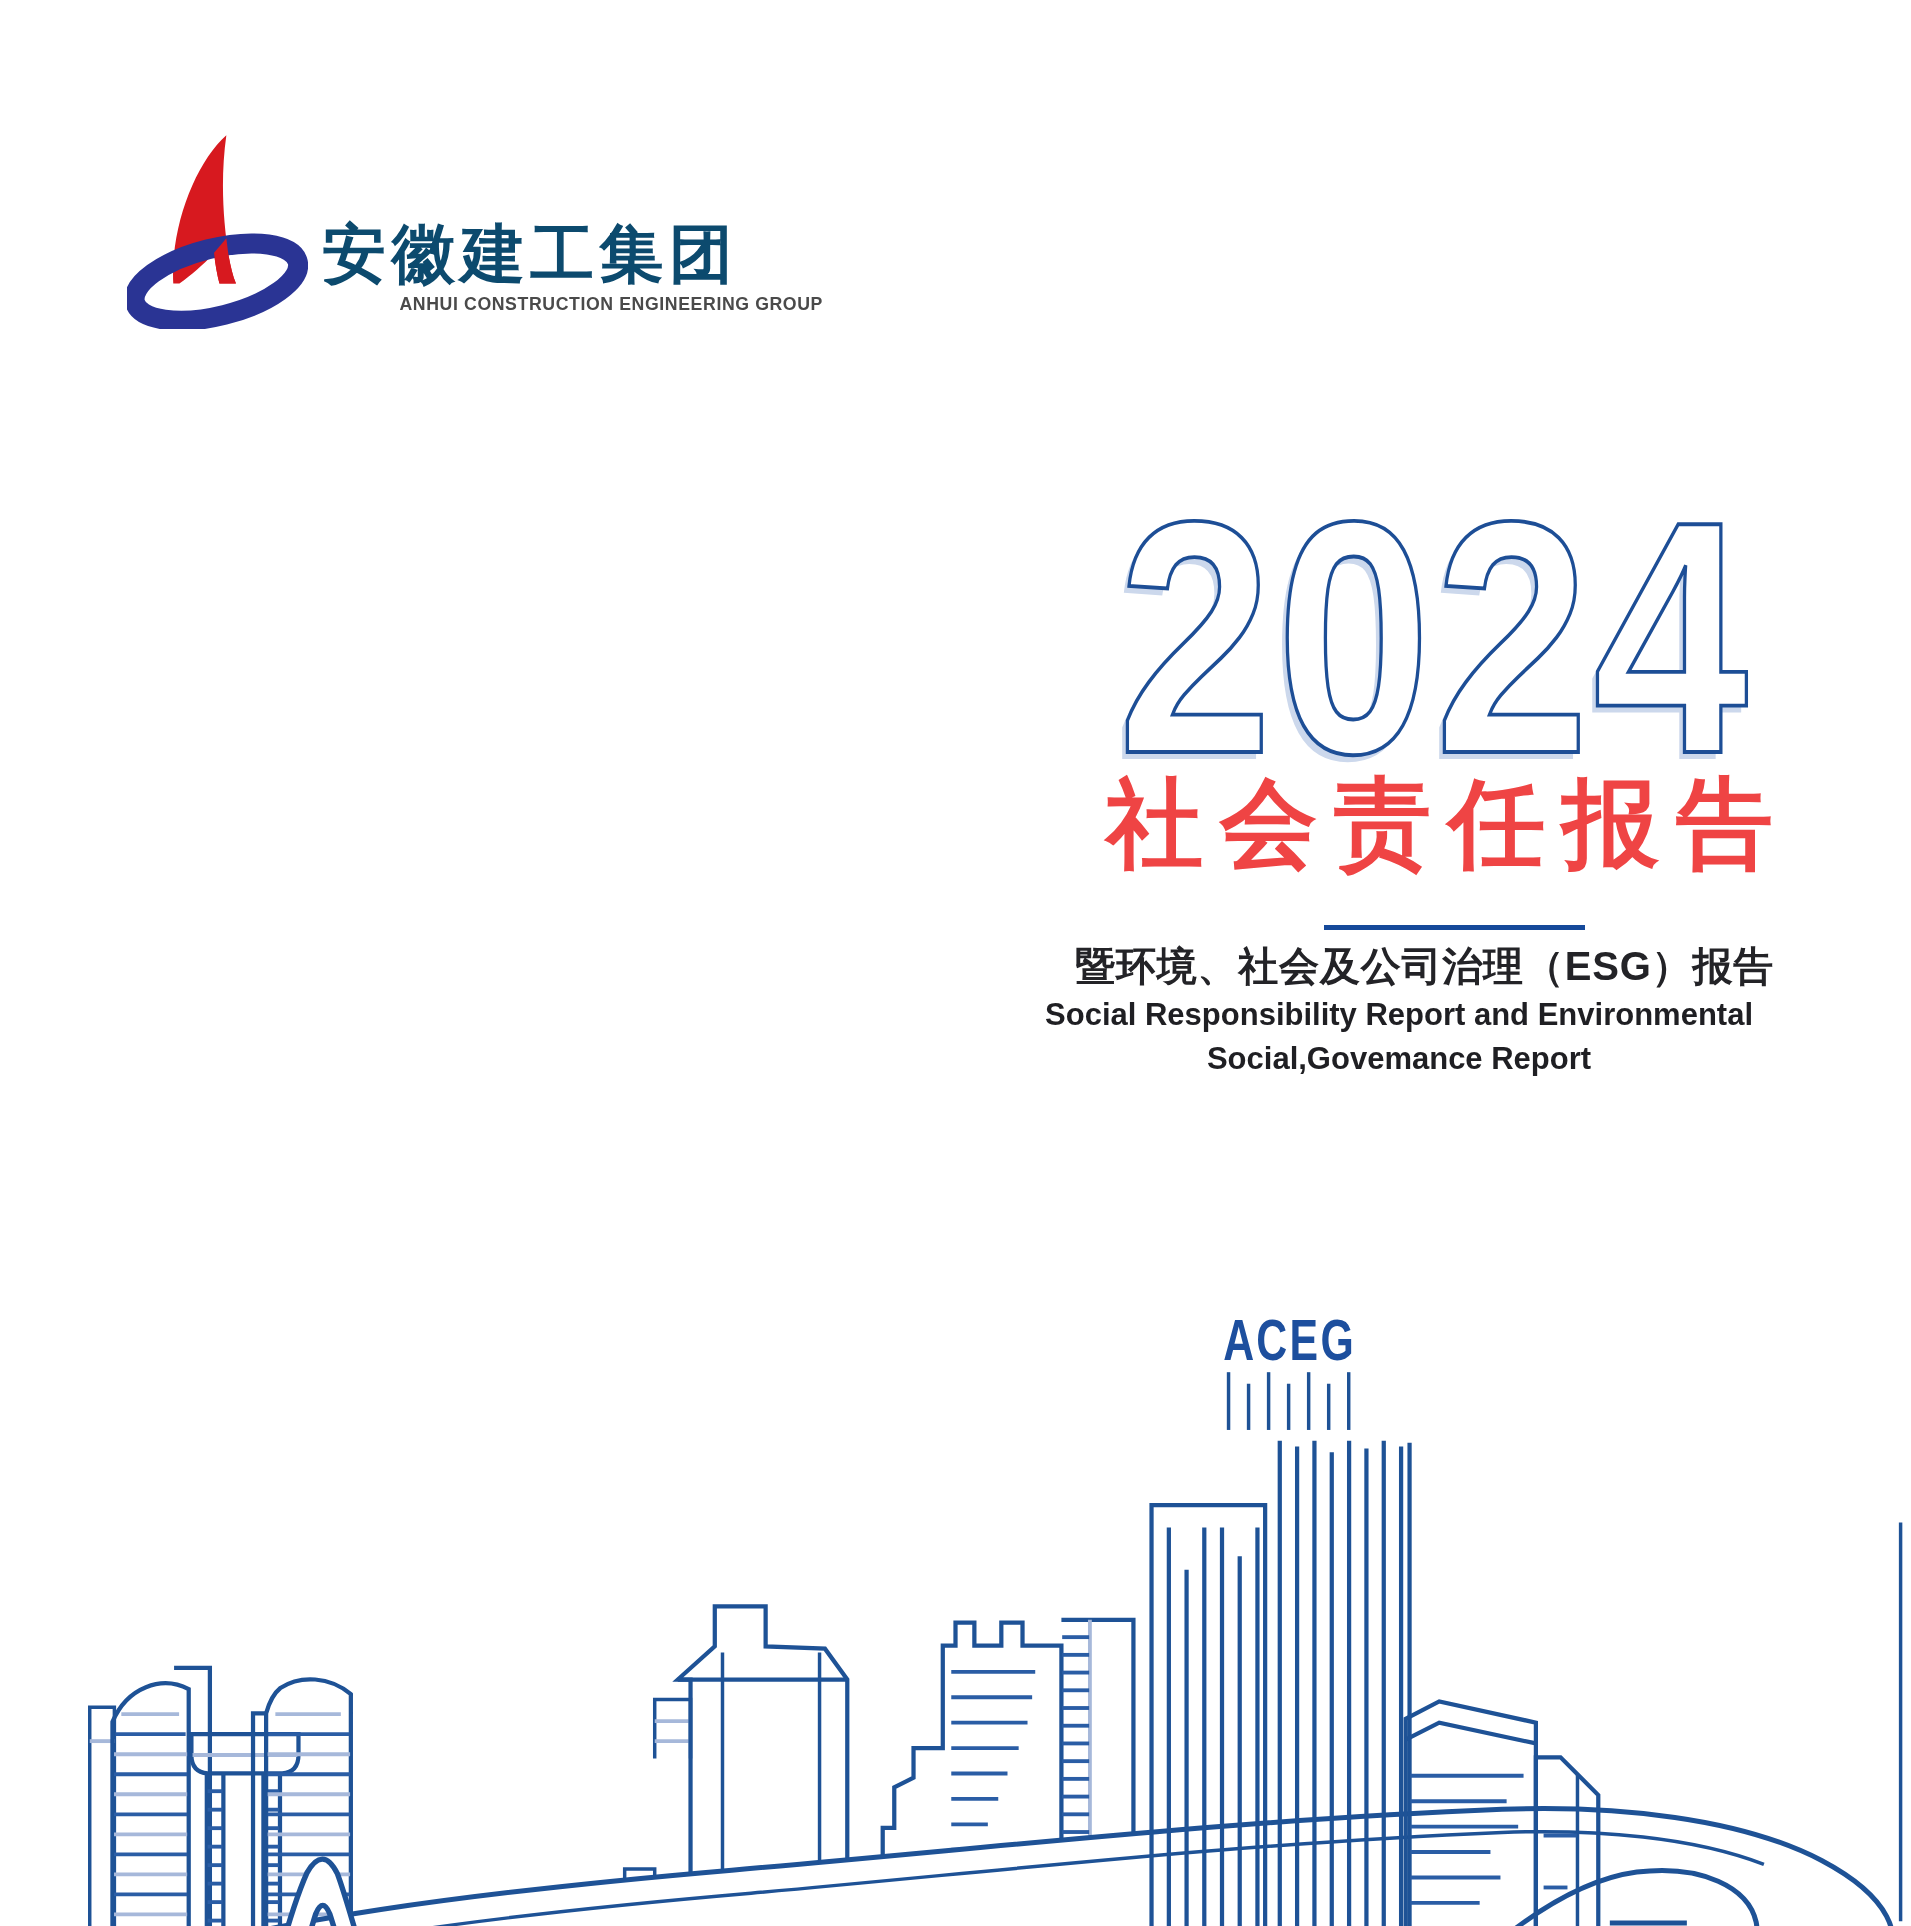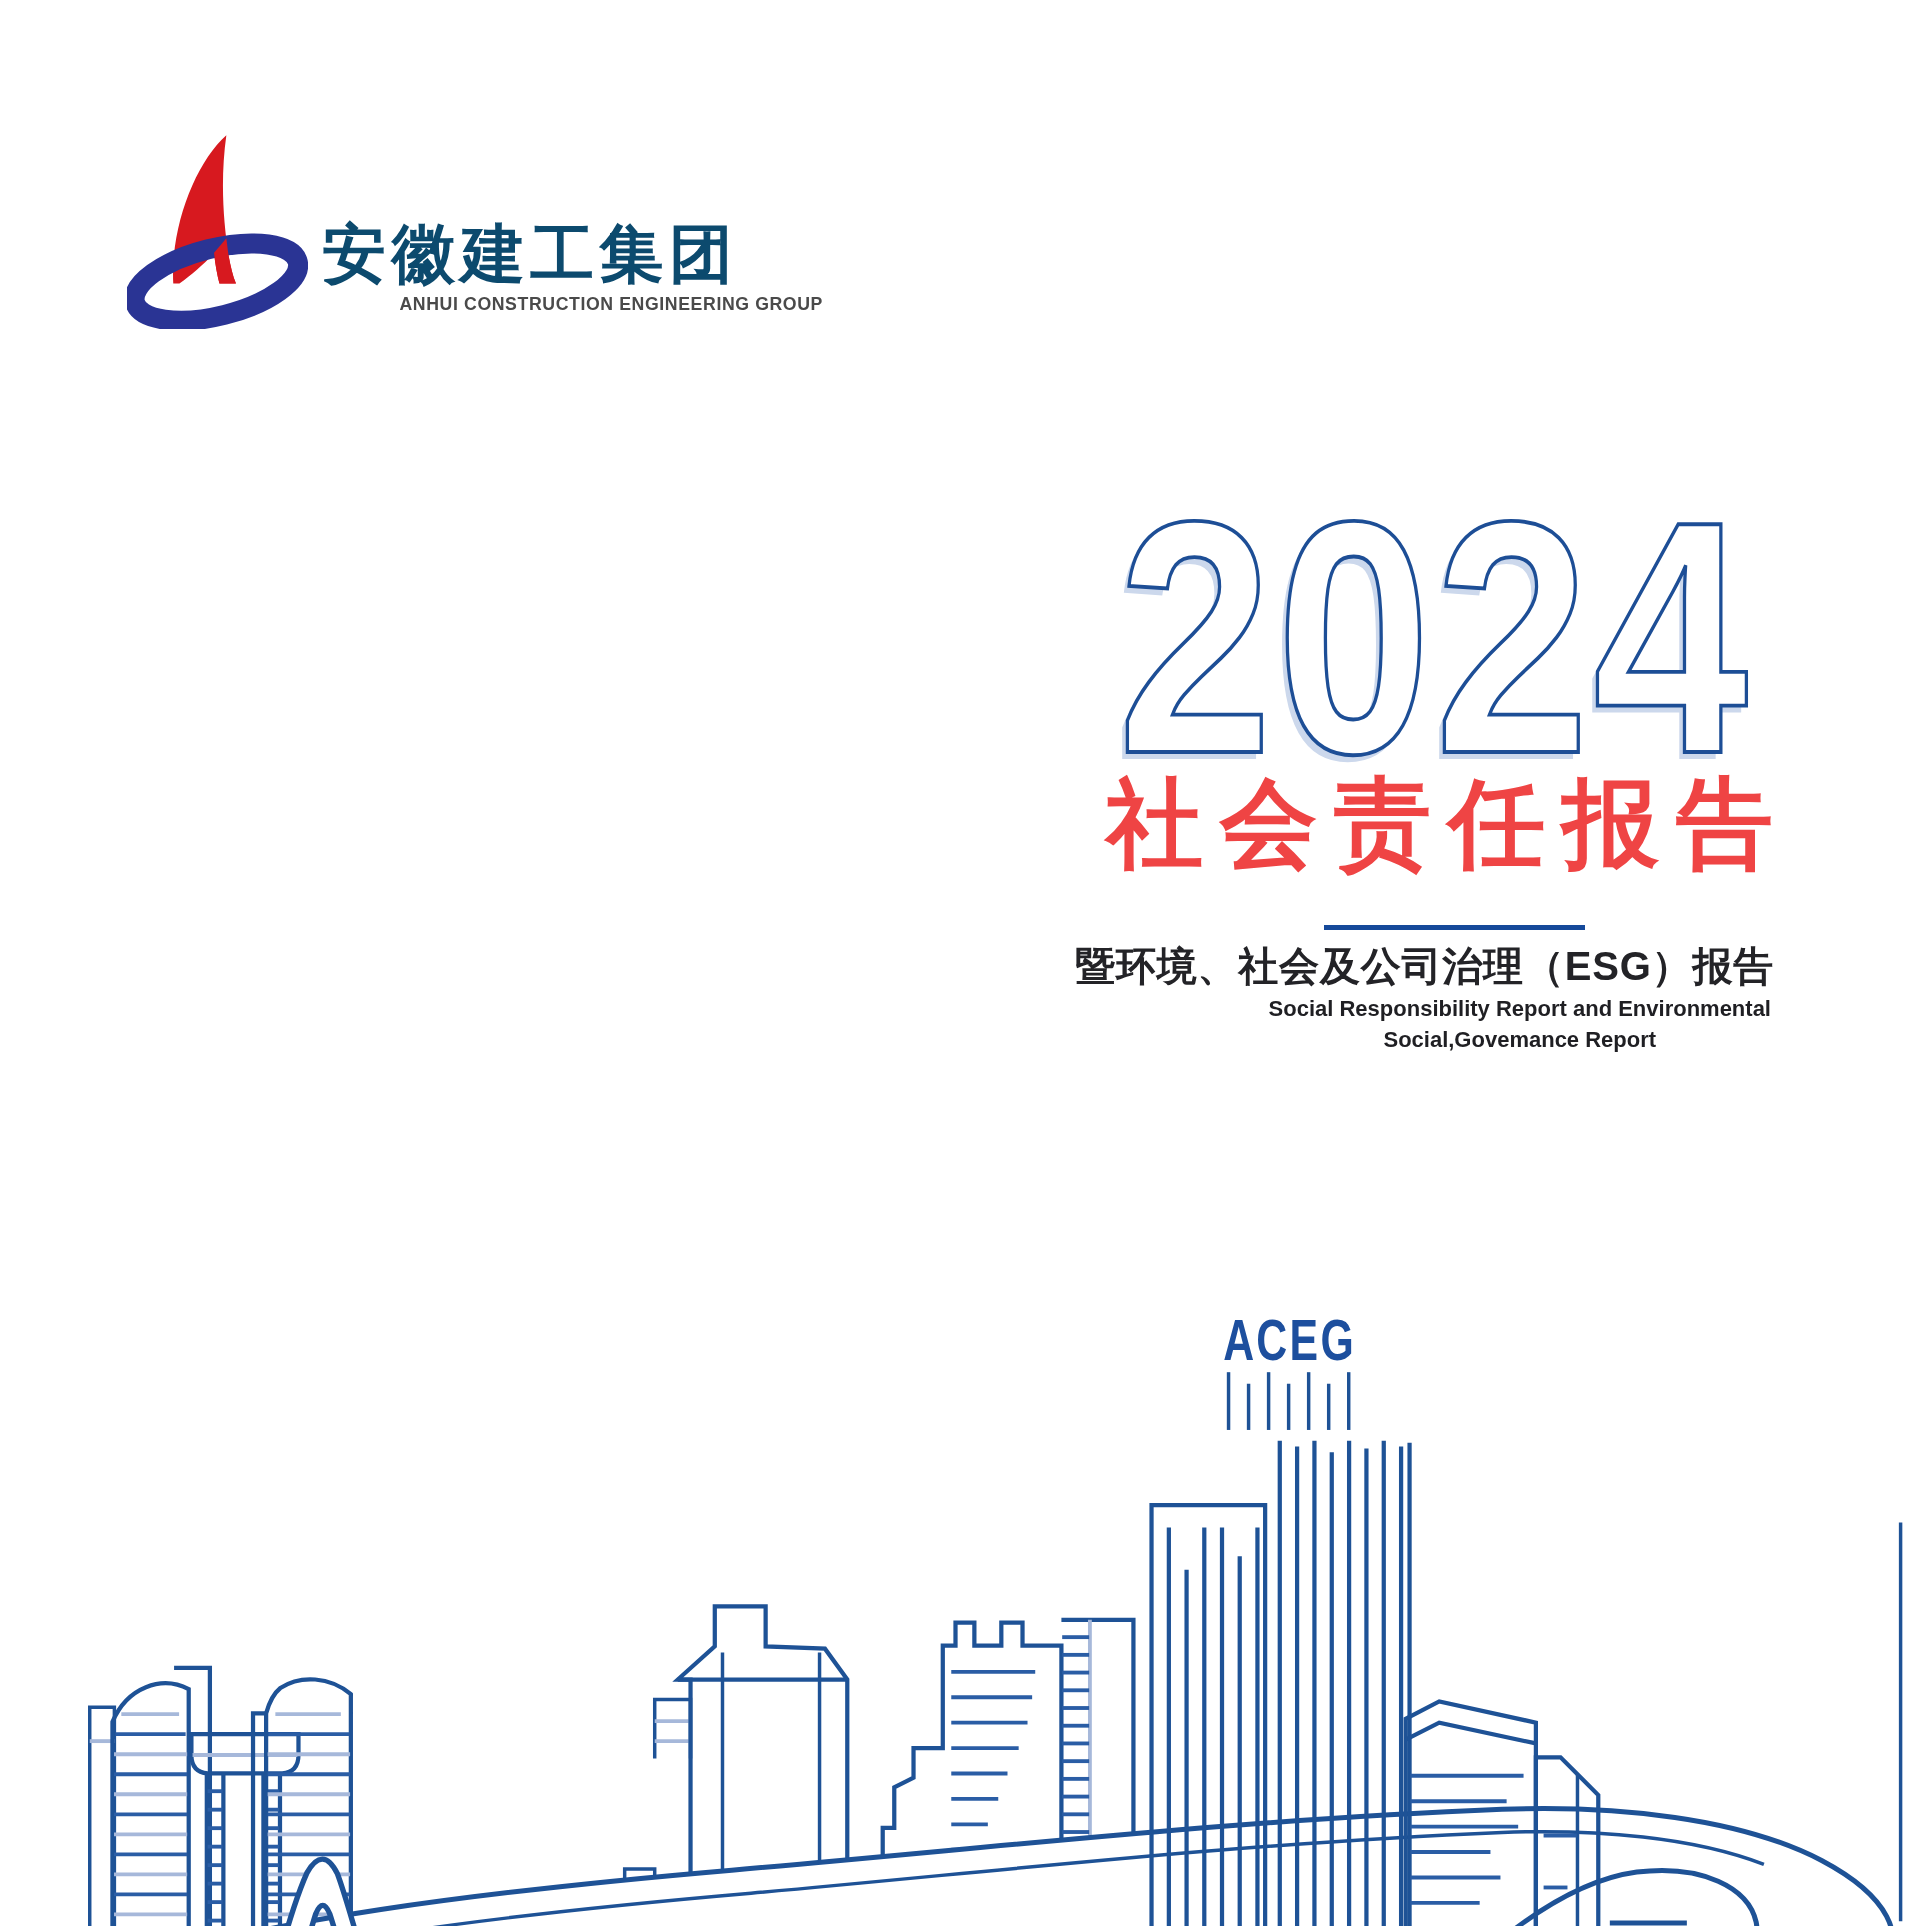--- a/index.html
+++ b/index.html
@@ -17,21 +17,21 @@
         text-shadow:-6.2px 7px 0 #ccd8ec;}
   @supports ((-webkit-text-stroke: 2px black)) {
     #year{color:#ffffff;-webkit-text-stroke:3.9px #1d4e96;}
   }
   
   #title-cn{right:121px;top:775px;font-size:97px;font-weight:700;color:#ef4444;
             letter-spacing:17px;line-height:1;white-space:nowrap;}
   #divider{left:1324px;top:925px;width:261px;height:5px;background:#15499a;}
   #subtitle-cn{right:137px;top:946px;font-size:40px;font-weight:700;color:#232327;
                letter-spacing:0.8px;line-height:1;white-space:nowrap;margin-left:24px;}
-  #subtitle-en{right:140px;top:993px;font-size:22px;font-weight:700;color:#1f1f23;
+  #subtitle-en{right:158px;top:993px;font-size:31px;font-weight:700;color:#1f1f23;
                text-align:center;line-height:1.42;white-space:nowrap;}
   
   #city{left:0;top:0;width:1911px;height:2593px;}
   #city .ln{stroke:#1e5296;fill:none;stroke-width:11;}
   #city .thin{stroke:#1e5296;fill:none;stroke-width:9;}
   #city .lt{stroke:#a6b8da;fill:none;stroke-width:10;}
   #city .dk{stroke:#2a5da5;fill:none;stroke-width:10;}
   #city .dash{stroke:#1e5296;fill:none;stroke-width:13;}
   #city .wfill{fill:#ffffff;stroke:#1e5296;stroke-width:13;}
   #city text{font-family:"Liberation Sans","DejaVu Sans",sans-serif;font-weight:700;fill:#1d4f9e;}

